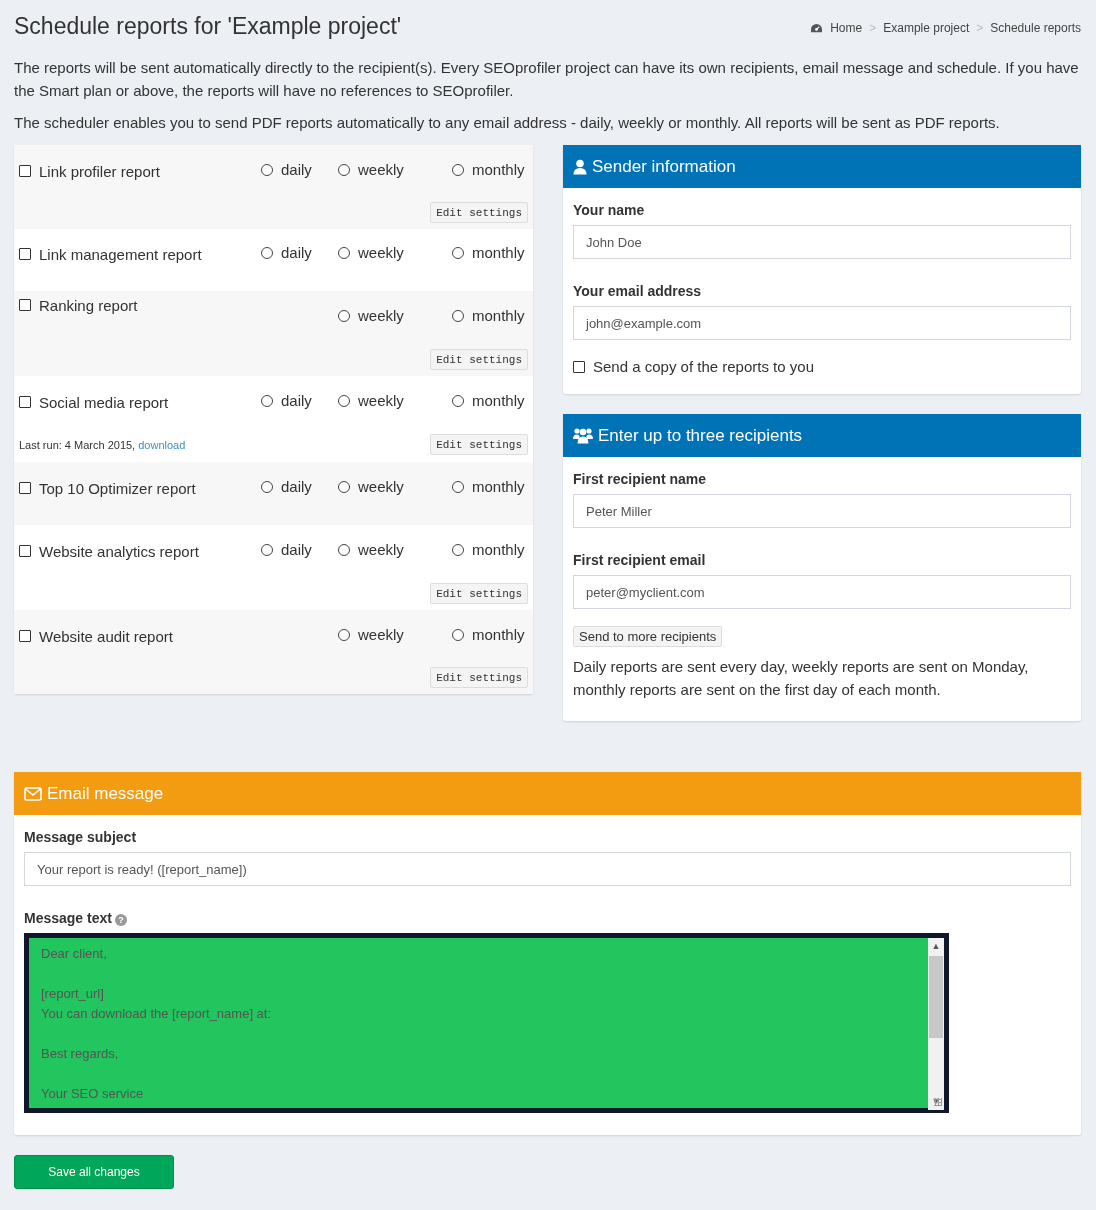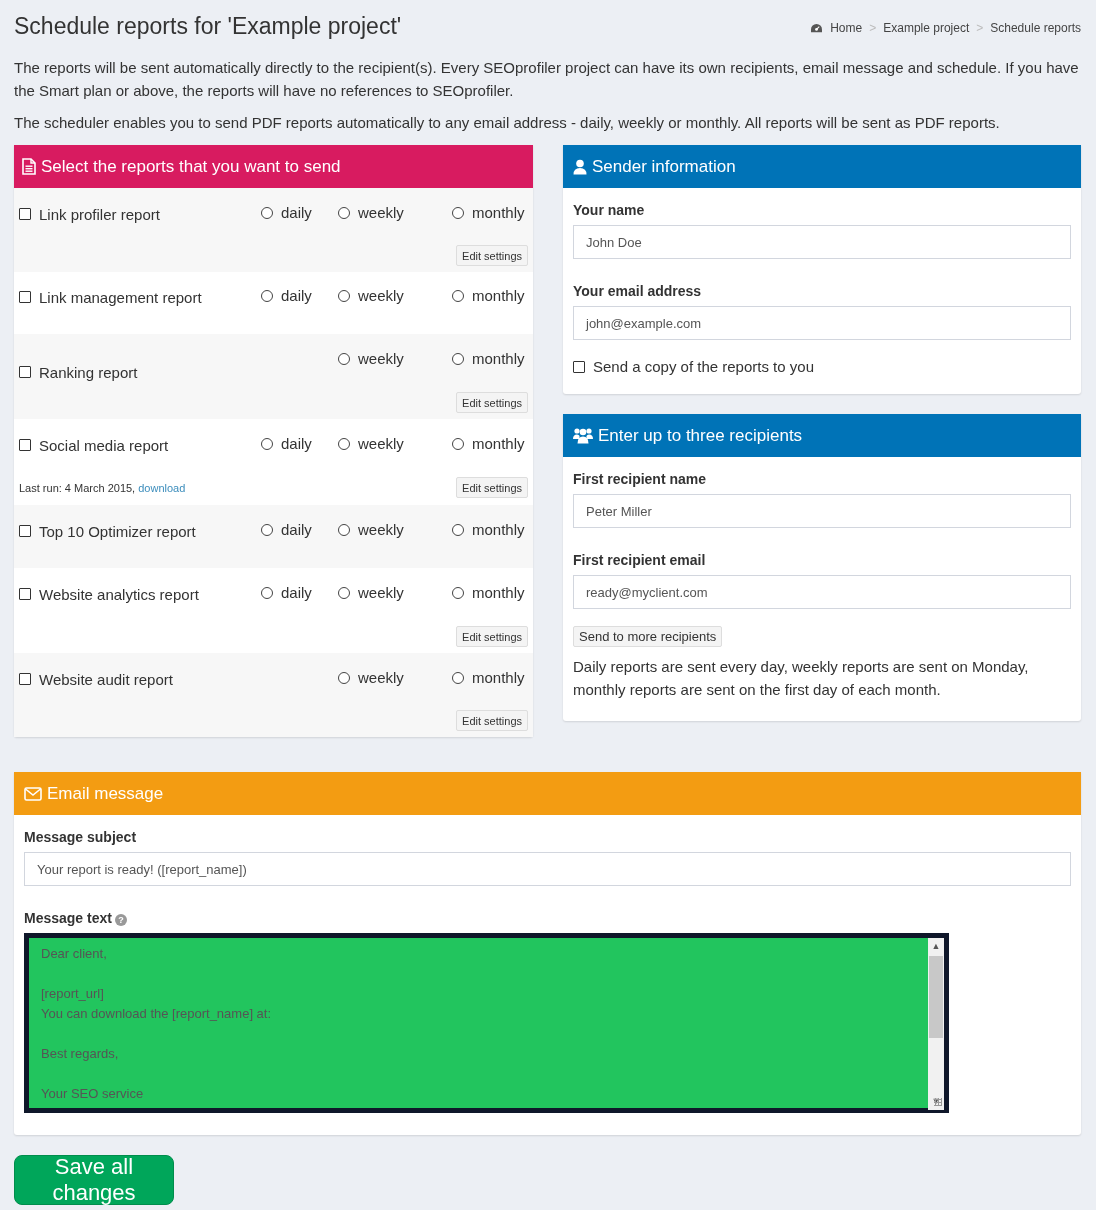--- a/index.html
+++ b/index.html
@@ -51,21 +51,21 @@
     width: 12px; height: 12px; border: 1px solid #444; border-radius: 50%; background: #fff;
     margin-right: 8px; display: inline-block;
   }
   .r-daily { left: 247px; }
   .r-weekly { left: 324px; }
   .r-monthly { left: 438px; }
   .edit-btn {
     position: absolute; right: 5px;
     height: 21px; padding: 0 5px; font-size: 11px; color: #333;
     background: #f4f4f4; border: 1px solid #ddd; border-radius: 2px;
-    display: flex; align-items: center; font-family: Liberation Sans, sans-serif;
+    display: flex; align-items: center; font-family: Liberation Mono, monospace;
   }
   .last-run { position: absolute; left: 5px; font-size: 11px; color: #333; }
   .last-run a { color: #3c8dbc; text-decoration: none; }
 
   .sender-panel { position: absolute; left: 549px; top: 0; width: 518px; height: 249px; }
   .recip-panel { position: absolute; left: 549px; top: 269px; width: 518px; height: 307px; }
   .blue-head { background: #0073b7; }
   .form-body { padding: 12px 10px 0 10px; }
   .label { font-weight: bold; font-size: 14px; color: #333; height: 20px; line-height: 20px; }
   .text-input {
@@ -96,23 +96,23 @@
     position: absolute; right: 0; top: 0; width: 16px; height: 172px; background: #f1f1f1;
   }
   .scrollbar .arrow { position: absolute; left: 0; width: 16px; height: 17px; font-size: 9px; color: #555; text-align: center; line-height: 17px; }
   .scrollbar .up { top: 0; }
   .scrollbar .down { bottom: 0; }
   .scrollbar .thumb { position: absolute; left: 1px; width: 14px; top: 18px; height: 82px; background: #c8c8c8; }
   .resize-grip { position: absolute; right: 2px; bottom: 2px; width: 8px; height: 8px;
     background-image: radial-gradient(#999 1px, transparent 1.2px); background-size: 3px 3px; }
 
   .save-btn {
-    position: absolute; left: 14px; top: 1155px; width: 160px; height: 50px;
-    background: #00a65a; color: #fff; border: 1px solid #008d4c; border-radius: 8px;
-    font-size: 22px; display: flex; align-items: center; justify-content: center;
+    position: absolute; left: 14px; top: 1155px; width: 160px; height: 34px;
+    background: #00a65a; color: #fff; border: 1px solid #008d4c; border-radius: 3px;
+    font-size: 12px; display: flex; align-items: center; justify-content: center;
     font-family: "Liberation Sans", sans-serif;
   }
 </style>
 </head>
 <body>
 
 <div class="topbar">
   <h1 class="page-title">Schedule reports for 'Example project'</h1>
   <div class="breadcrumb">
     <svg class="home-icon" viewBox="0 0 14 12">
@@ -130,30 +130,20 @@
 
 <div class="page">
   <div class="intro">
     <p>The reports will be sent automatically directly to the recipient(s). Every SEOprofiler project can have its own recipients, email message and schedule. If you have the Smart plan or above, the reports will have no references to SEOprofiler.</p>
     <p>The scheduler enables you to send PDF reports automatically to any email address - daily, weekly or monthly. All reports will be sent as PDF reports.</p>
   </div>
 
   <div class="columns">
 
     <div class="panel reports-panel">
-      <div class="panel-head">
-        <svg width="14" height="17" viewBox="0 0 14 17">
-          <path d="M1 1 L9 1 L13 5 L13 16 L1 16 Z" fill="none" stroke="#fff" stroke-width="1.6"></path>
-          <path d="M9 1 L9 5 L13 5" fill="none" stroke="#fff" stroke-width="1.4"></path>
-          <rect x="3.5" y="7.5" width="7" height="1.4" fill="#fff"></rect>
-          <rect x="3.5" y="10" width="7" height="1.4" fill="#fff"></rect>
-          <rect x="3.5" y="12.5" width="7" height="1.4" fill="#fff"></rect>
-        </svg>
-        <span>Select the reports that you want to send</span>
-      </div>
 
       <div class="report-row alt" style="height:84px;">
         <div class="line" style="position:absolute; top:16px; left:5px;">
           <span class="cb"></span>
           <span class="report-name">Link profiler report</span>
         </div>
         <label class="radio r-daily" style="top:16px;">
             <span class="circle"></span>
             <span>daily</span>
           </label>
@@ -181,21 +171,21 @@
             <span class="circle"></span>
             <span>weekly</span>
           </label>
         <label class="radio r-monthly" style="top:15px;">
             <span class="circle"></span>
             <span>monthly</span>
           </label>
       </div>
 
       <div class="report-row alt" style="height:85px;">
-        <div class="line" style="position:absolute; top:28px; left:5px;text-align:right;">
+        <div class="line" style="position:absolute; top:4px; left:5px;text-align:right;">
           <span class="cb"></span>
           <span class="report-name">Ranking report</span>
         </div>
         <label class="radio r-weekly" style="top:16px;">
             <span class="circle"></span>
             <span>weekly</span>
           </label>
         <label class="radio r-monthly" style="top:16px;">
             <span class="circle"></span>
             <span>monthly</span>
@@ -311,21 +301,21 @@
           <path d="M0 12 Q0 7.5 4 7.5 Q6 7.5 6.5 9 L6.5 12 Z" fill="#fff"></path>
           <path d="M20 12 Q20 7.5 16 7.5 Q14 7.5 13.5 9 L13.5 12 Z" fill="#fff"></path>
           <path d="M4.5 16.5 Q4.5 9.5 10 9.5 Q15.5 9.5 15.5 16.5 Z" fill="#fff"></path>
         </svg>
         <span>Enter up to three recipients</span>
       </div>
       <div class="form-body">
         <div class="label">First recipient name</div>
         <div class="text-input">Peter Miller</div>
         <div class="label" style="margin-top:22px;">First recipient email</div>
-        <div class="text-input">ready@myclient.com</div>
+        <div class="text-input">peter@myclient.com</div>
         <div style="margin-top:17px;">
           <span class="small-btn">Send to more recipients</span>
         </div>
         <div class="note" style="margin-top:8px;">Daily reports are sent every day, weekly reports are sent on Monday, monthly reports are sent on the first day of each month.</div>
       </div>
     </div>
   </div>
 </div>
 
 <div class="panel email-panel">

